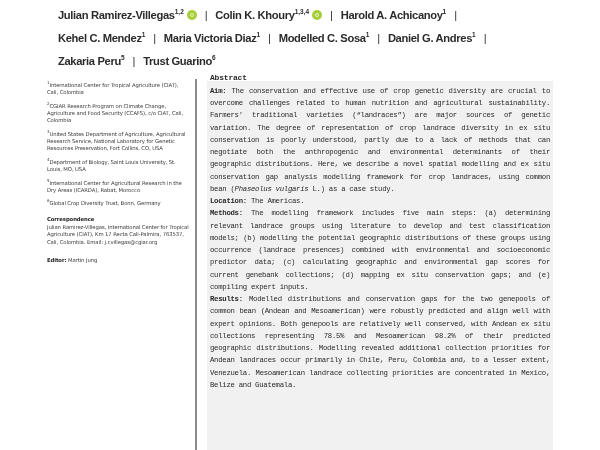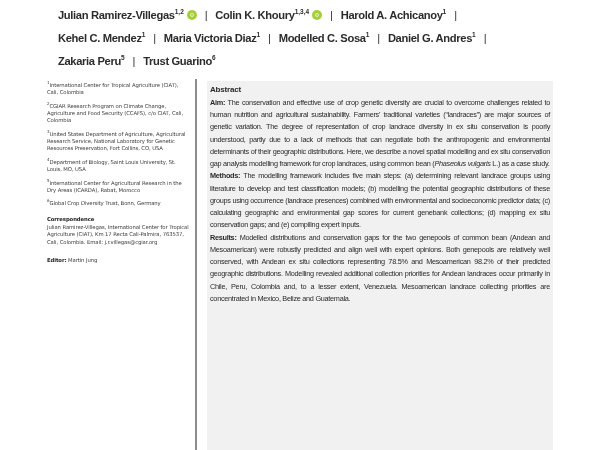--- a/index.html
+++ b/index.html
@@ -35,22 +35,22 @@
     .editor { margin-top: 10px; }
     .editor b { color: #222; }
     .vbar {
       position: absolute; left: 195px; top: 79px; width: 2px; height: 371px; background: #8c8c8c;
     }
     .abstract-box {
       position: absolute; left: 207px; top: 81px; width: 346px; height: 369px;
       background: #f1f1f2;
     }
     .abstract {
-      position: absolute; left: 210px; top: 84px; width: 340px;
-      font-family: Liberation Sans, sans-serif;
+      position: absolute; left: 210px; top: 72px; width: 340px;
+      font-family: Liberation Mono, monospace;
       font-size: 7.3px; line-height: 12.25px; color: #2a2a2a; letter-spacing: -0.28px;
       text-align: justify;
     }
     .abs-title { font-weight: bold; font-size: 8px; margin-bottom: 0.5px; letter-spacing: -0.2px; }
     .abs-sec b { font-weight: bold; margin-top: 36px; }
     .abs-sec i { font-style: italic; }
   </style>
 </head>
 <body>
 
@@ -80,15 +80,16 @@
     <span>Martin Jung</span>
   </div>
 </div>
 
 <div class="vbar"></div>
 <div class="abstract-box"></div>
 
 <div class="abstract">
   <div class="abs-title">Abstract</div>
   <div class="abs-sec"><b>Aim:</b> <span>The conservation and effective use of crop genetic diversity are crucial to overcome challenges related to human nutrition and agricultural sustainability. Farmers' traditional varieties (“landraces”) are major sources of genetic variation. The degree of representation of crop landrace diversity in ex situ conservation is poorly understood, partly due to a lack of methods that can negotiate both the anthropogenic and environmental determinants of their geographic distributions. Here, we describe a novel spatial modelling and ex situ conservation gap analysis modelling framework for crop landraces, using common bean (</span><i>Phaseolus vulgaris</i><span> L.) as a case study.</span></div>
+  <div class="abs-sec"><b>Location:</b> <span>The Americas.</span></div>
   <div class="abs-sec"><b>Methods:</b> <span>The modelling framework includes five main steps: (a) determining relevant landrace groups using literature to develop and test classification models; (b) modelling the potential geographic distributions of these groups using occurrence (landrace presences) combined with environmental and socioeconomic predictor data; (c) calculating geographic and environmental gap scores for current genebank collections; (d) mapping ex situ conservation gaps; and (e) compiling expert inputs.</span></div>
   <div class="abs-sec"><b>Results:</b> <span>Modelled distributions and conservation gaps for the two genepools of common bean (Andean and Mesoamerican) were robustly predicted and align well with expert opinions. Both genepools are relatively well conserved, with Andean ex situ collections representing 78.5% and Mesoamerican 98.2% of their predicted geographic distributions. Modelling revealed additional collection priorities for Andean landraces occur primarily in Chile, Peru, Colombia and, to a lesser extent, Venezuela. Mesoamerican landrace collecting priorities are concentrated in Mexico, Belize and Guatemala.</span></div>
 </div>
 
 </body></html>

